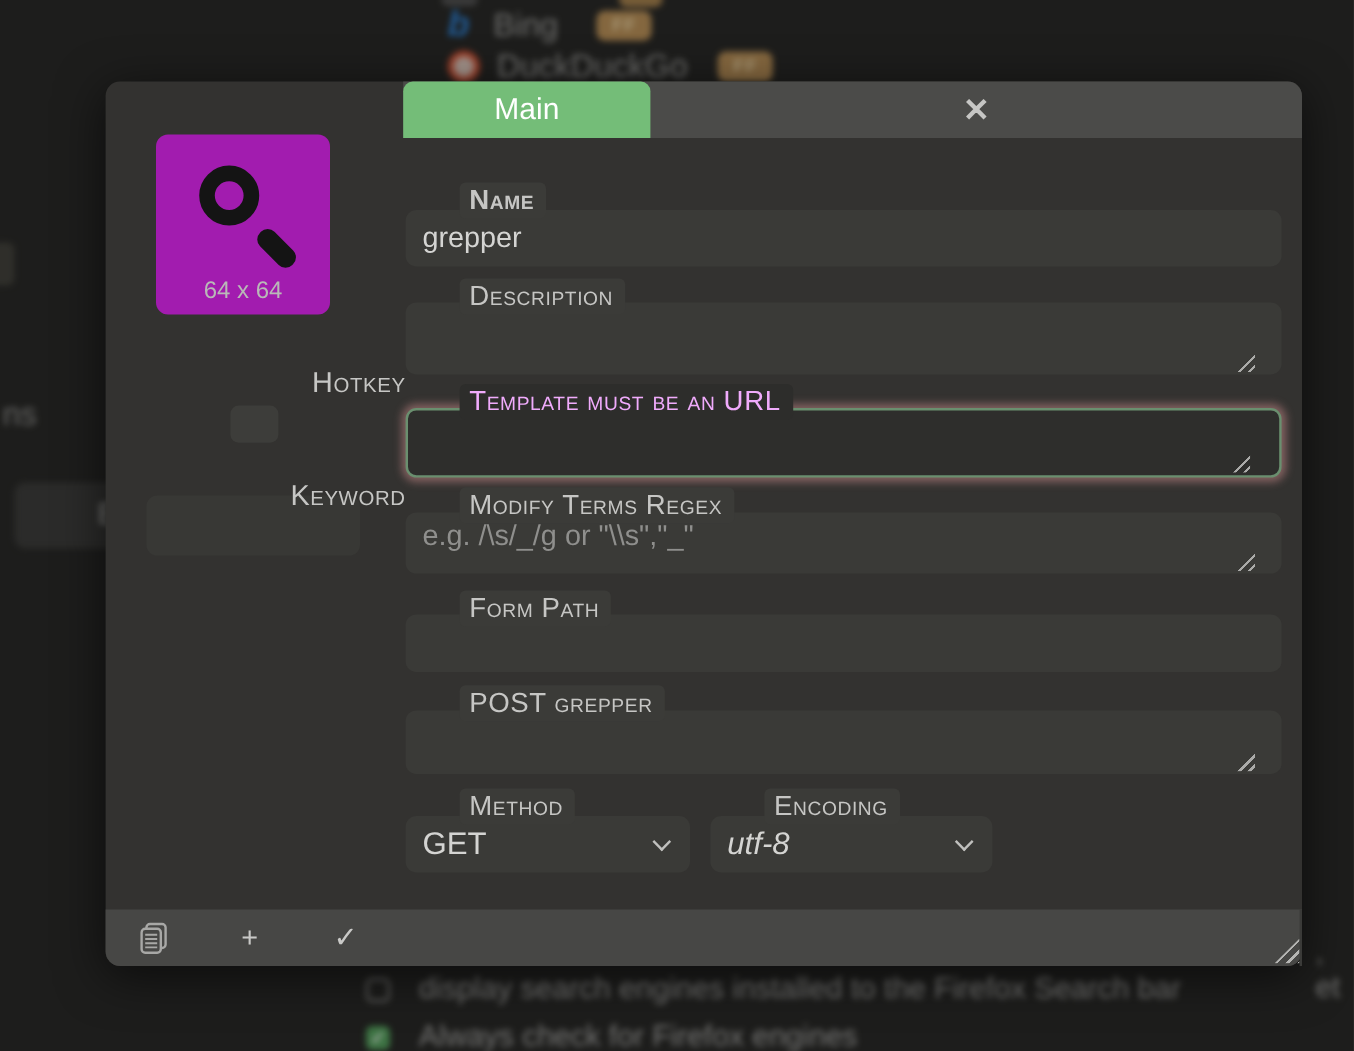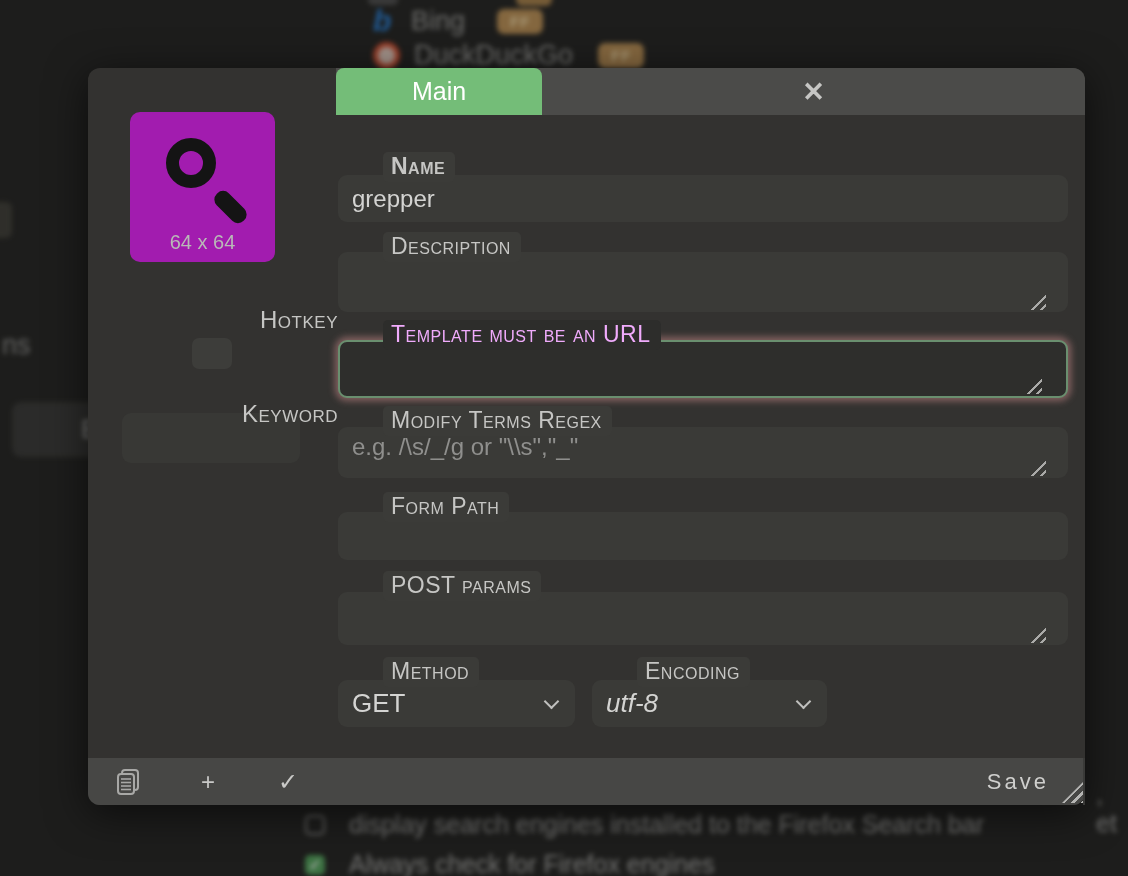--- a/index.html
+++ b/index.html
@@ -176,21 +176,21 @@
       <textarea class="ffield" style="top: 359px; height: 51px;" placeholder="e.g. /\s/_/g or &quot;\\s&quot;,&quot;_&quot;"></textarea>
       <div class="resize-handle" style="left:692px; top:392px;"></div>
     </div>
 
     <div class="fgroup">
       <div class="flabel" style="top:424px;">Form Path</div>
       <input class="ffield" style="top: 444px; height: 48px;" value="">
     </div>
 
     <div class="fgroup">
-      <div class="flabel" style="top:503px;">POST params</div>
+      <div class="flabel" style="top:503px;">POST grepper</div>
       <textarea class="ffield" style="top: 524px; height: 53px;"></textarea>
       <div class="resize-handle" style="left:692px; top:559px;"></div>
     </div>
 
     <div class="fgroup">
       <div class="flabel" style="top:589px;">Method</div>
       <div class="select-box" style="top:612px; left:0; width:237px;align-items:center;">
         <span>GET</span>
         <span class="chev"></span>
       </div>
@@ -213,18 +213,17 @@
         <line x1="6" y1="21.5" x2="16" y2="21.5" stroke="#a8a8a6" stroke-width="1.6"></line>
       </svg>
     </div>
     <div class="foot-icon">
       <span>+</span>
     </div>
     <div class="foot-icon">
       <span>✓</span>
     </div>
     <div id="foot-spacer"></div>
-    <div class="foot-btn">Save</div>
     <div id="foot-divider"></div>
   </div>
 
   <div id="dialog-resize"></div>
 </div>
 
 </body></html>

